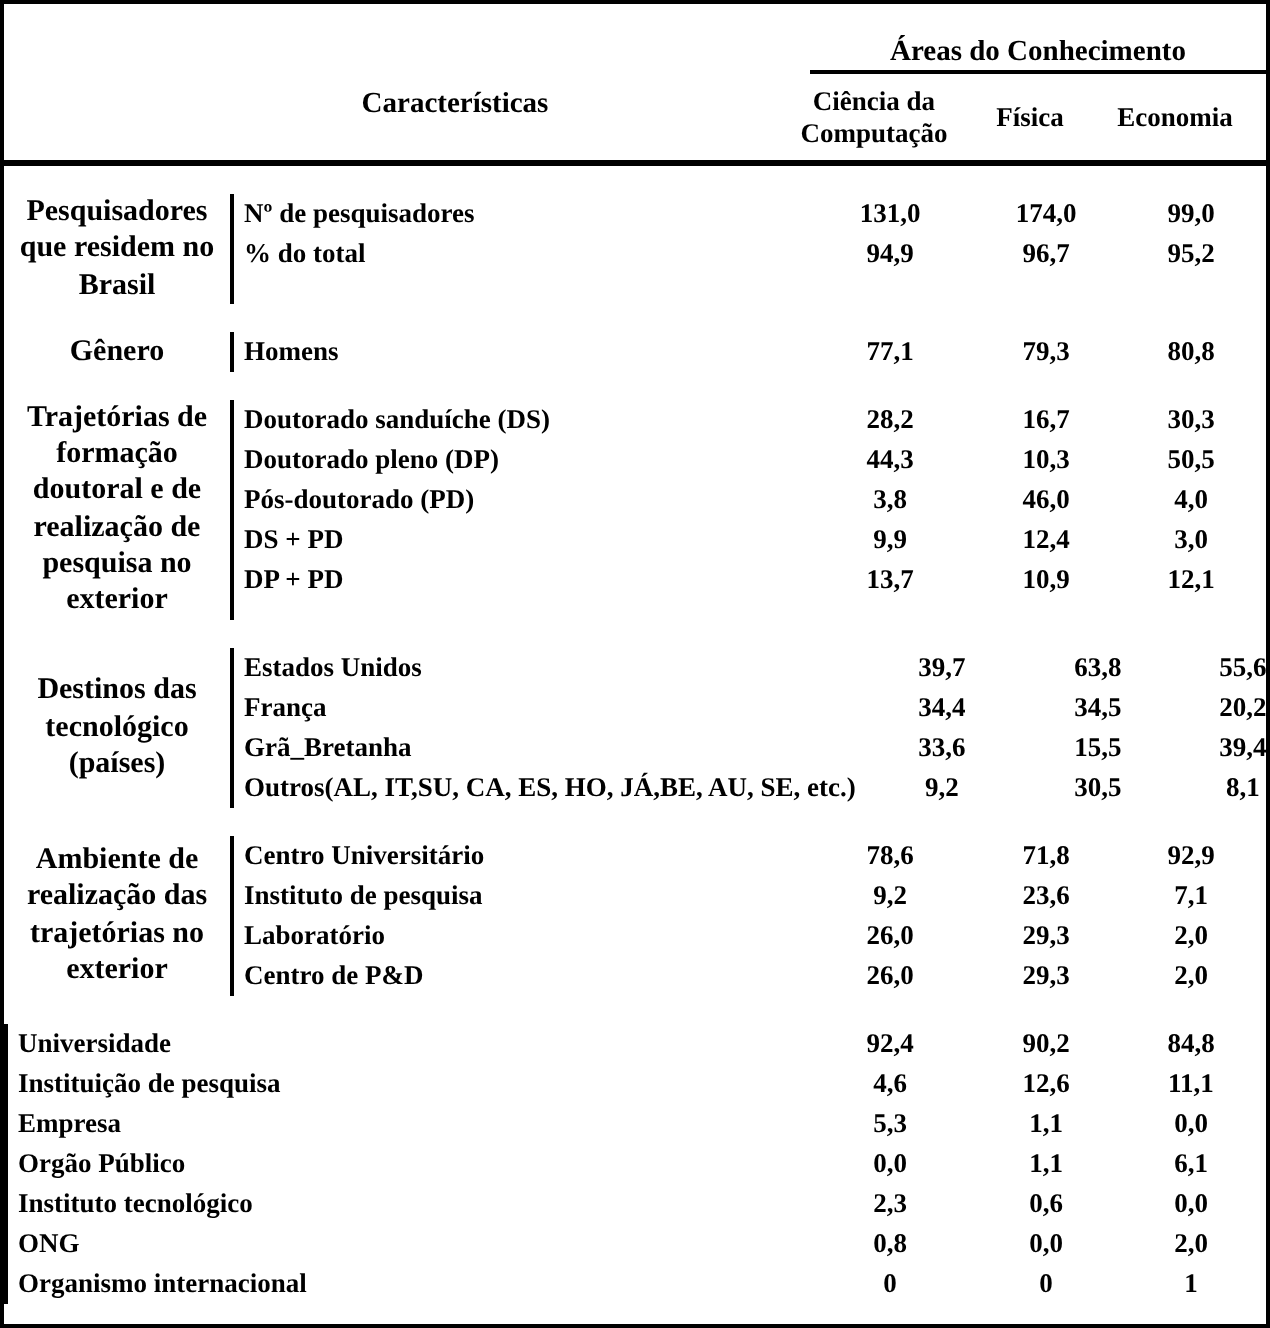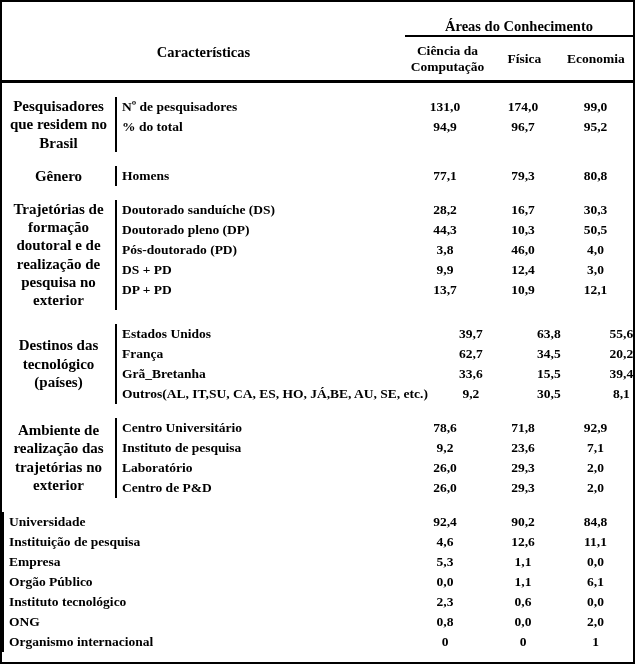--- a/index.html
+++ b/index.html
@@ -44,20 +44,21 @@
     position: absolute;
     left: 0;
     top: 0;
     width: 403px;
     height: 100px;
     display: flex;
     align-items: center;
     justify-content: center;
     font-weight: bold;
     font-size: 14.5px;
+    padding-left: 24px;
   }
   #areas-group-cell {
     position: absolute;
     left: 403px;
     top: 0;
     right: 0;
     height: 48px;
     display: flex;
     align-items: center;
     justify-content: center;
@@ -67,21 +68,21 @@
   #areas-rule {
     position: absolute;
     left: 403px;
     right: 0;
     top: 33px;
     height: 2px;
     background: #000;
   }
   #areas-subcols {
     position: absolute;
-    left: 403px;
+    left: 392px;
     top: 36px;
     right: 0;
     height: 42px;
     display: flex;
   }
   .subcol {
     display: flex;
     align-items: center;
     justify-content: center;
     text-align: center;
@@ -240,21 +241,21 @@
         <div class="group-label">Destinos das tecnológico (países)</div>
         <div class="group-rows">
           <div class="row">
             <div class="row-label">Estados Unidos</div>
             <div class="num cc">39,7</div>
             <div class="num fi">63,8</div>
             <div class="num ec">55,6</div>
           </div>
           <div class="row">
             <div class="row-label">França</div>
-            <div class="num cc">62,7</div>
+            <div class="num cc">34,4</div>
             <div class="num fi">34,5</div>
             <div class="num ec">20,2</div>
           </div>
           <div class="row">
             <div class="row-label">Grã_Bretanha</div>
             <div class="num cc">33,6</div>
             <div class="num fi">15,5</div>
             <div class="num ec">39,4</div>
           </div>
           <div class="row">

